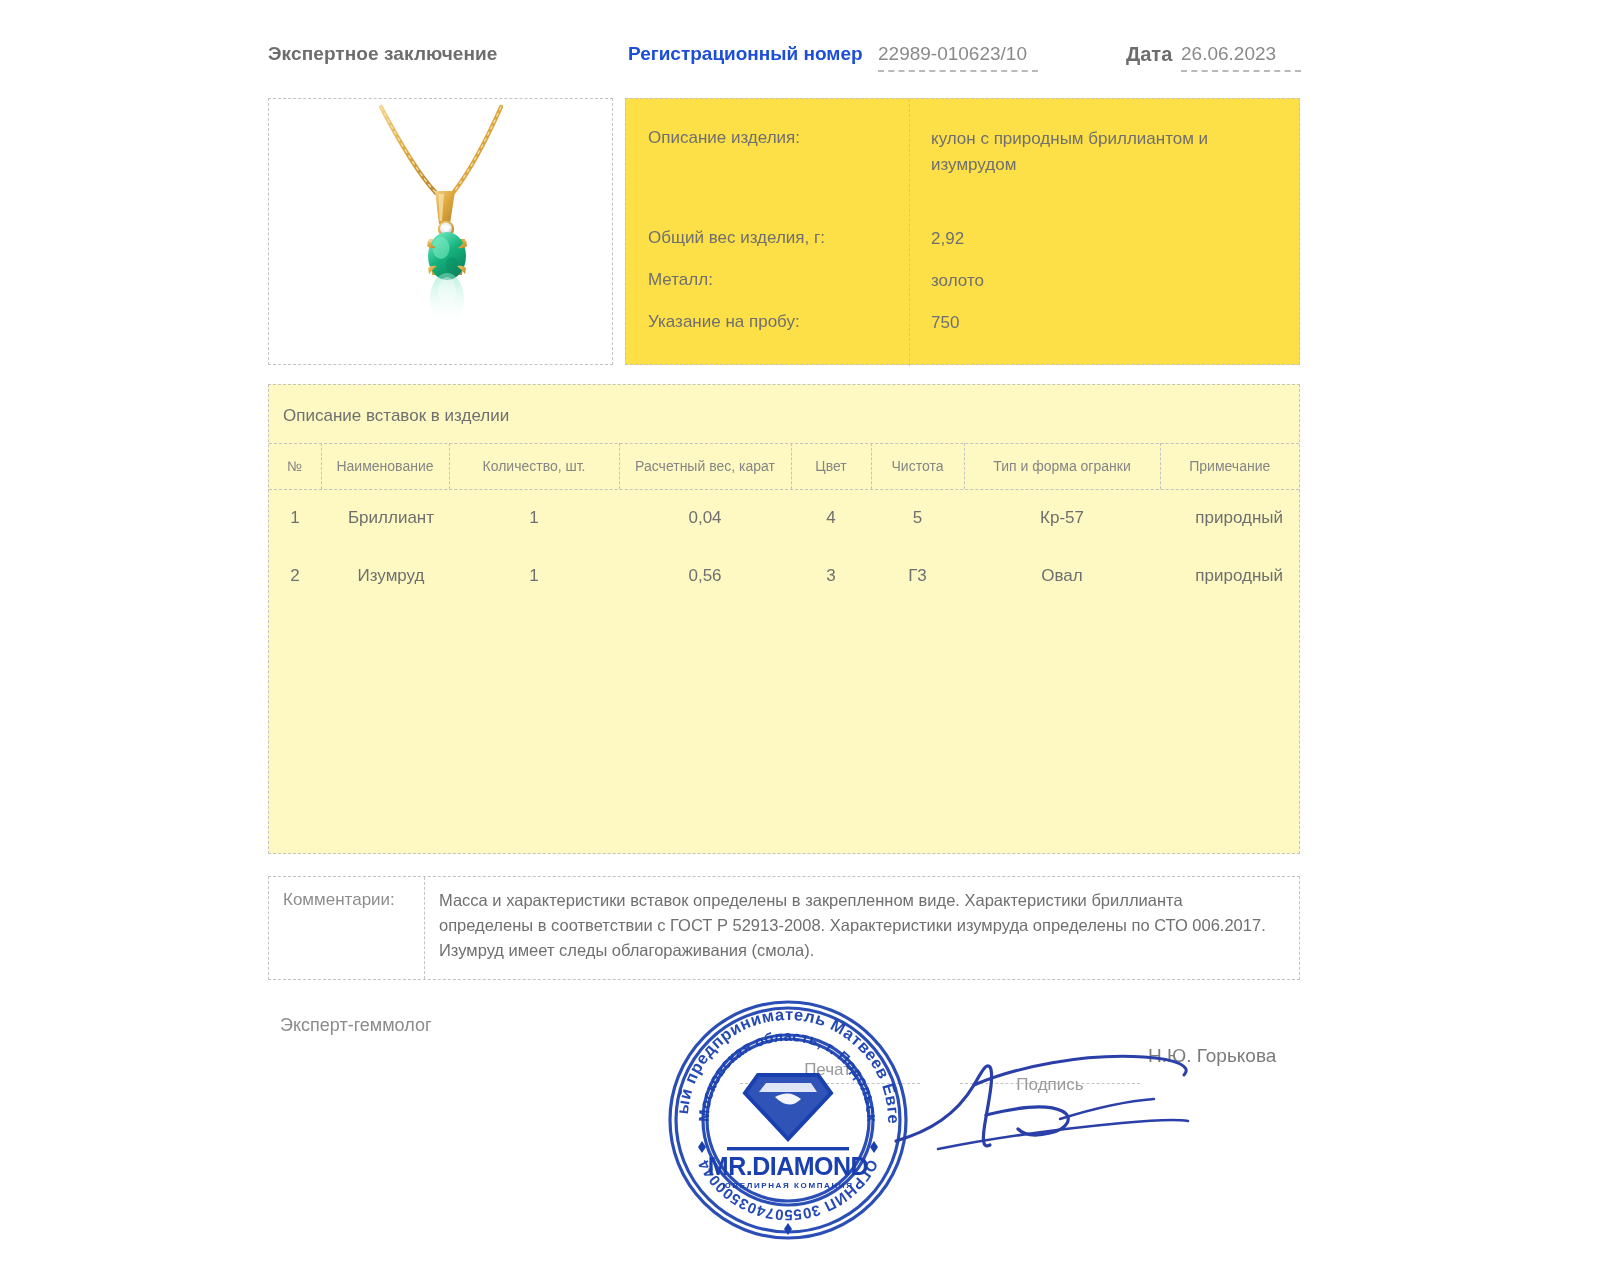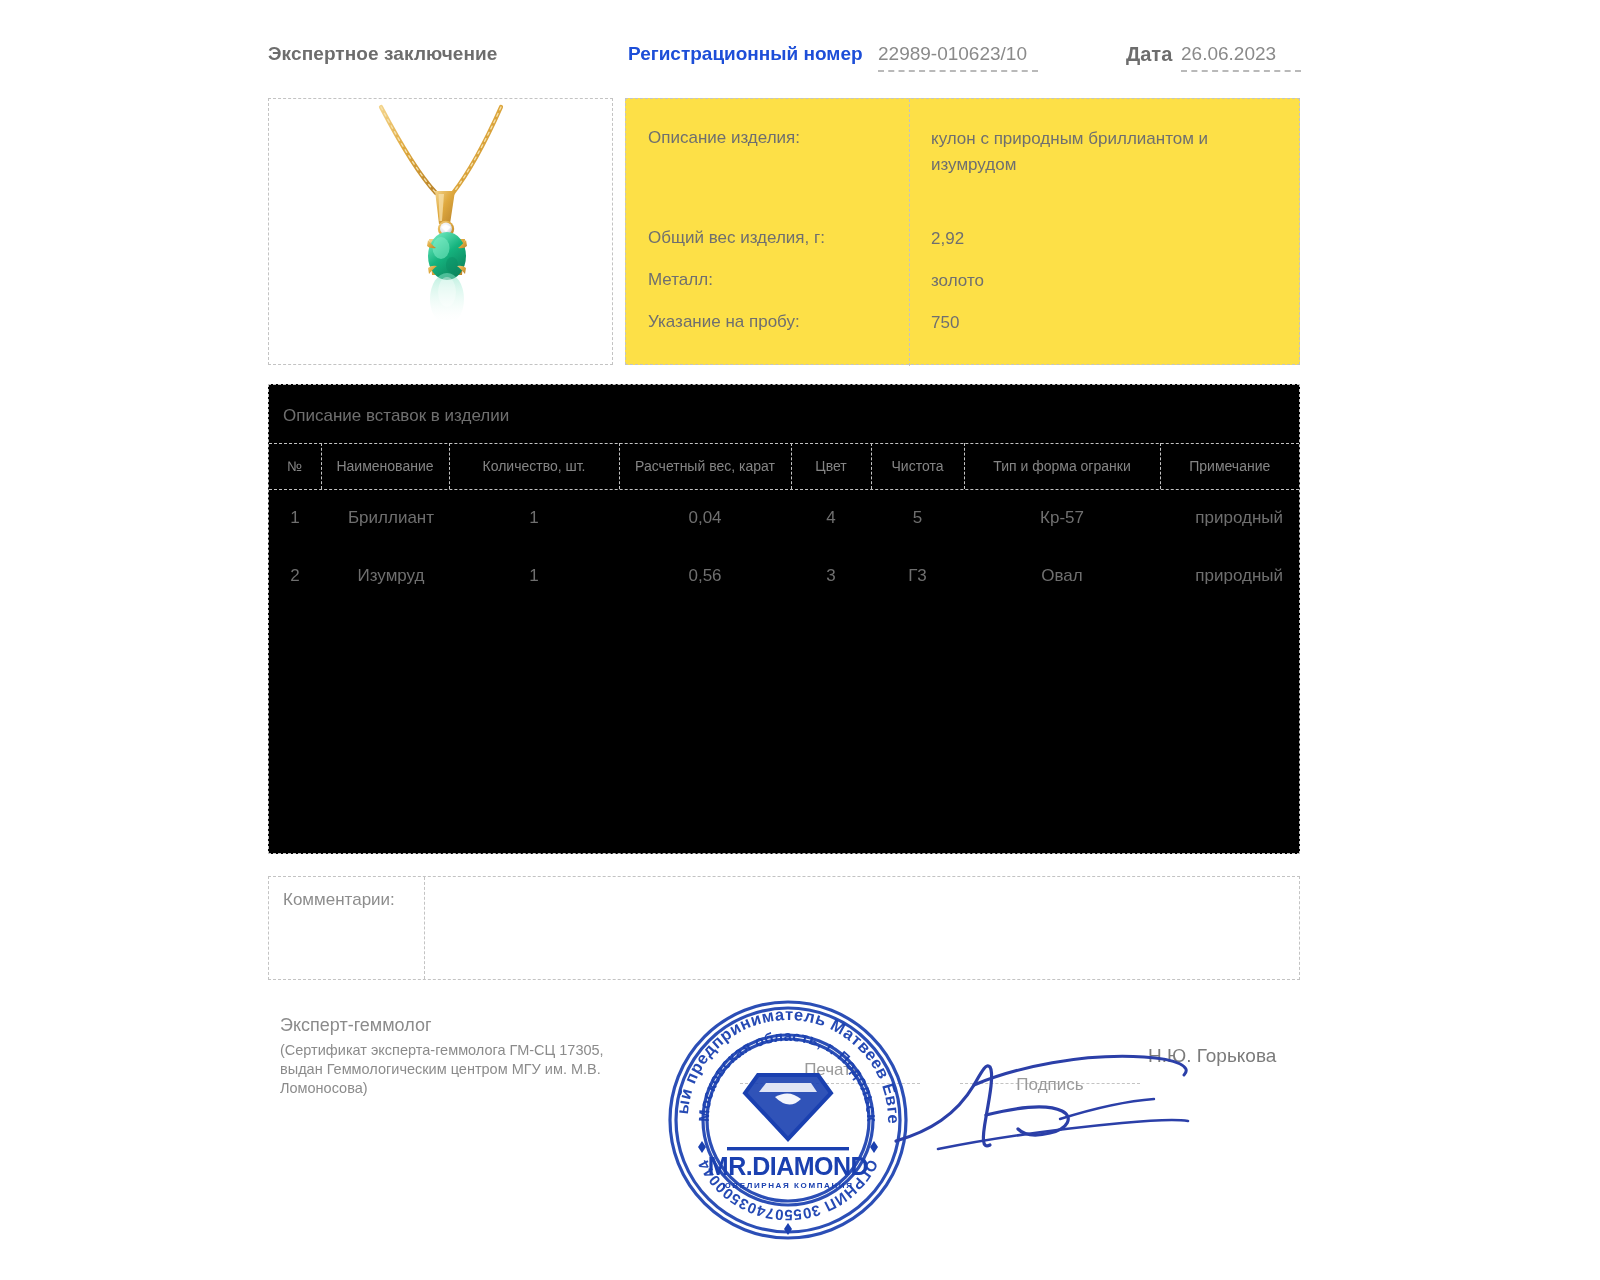--- a/index.html
+++ b/index.html
@@ -152,21 +152,21 @@
 
   
   .inserts-box {
     position: absolute;
     left: 0;
     top: 384px;
     width: 1032px;
     height: 470px;
     border: 1px dashed #c3c3c3;
     box-sizing: border-box;
-    background: #000000;
+    background: #fef9c3;
   }
   .inserts-title {
     position: absolute;
     left: 14px;
     top: 21px;
     font-size: 17px;
     color: #6f6f6f;
   }
   .thead-line {
     position: absolute;
@@ -474,25 +474,25 @@
           <td>Овал</td>
           <td class="note">природный</td>
         </tr>
       </tbody>
     </table>
   </div>
 
   <div class="comments-box">
     <div class="comments-label">Комментарии:</div>
     <div class="comments-divider"></div>
+    <div class="comments-text">Масса и характеристики вставок определены в закрепленном виде. Характеристики бриллианта определены в соответствии с ГОСТ Р 52913-2008. Характеристики изумруда определены по СТО 006.2017. Изумруд имеет следы облагораживания (смола).</div>
   </div>
 
   <div class="footer">
     <div class="expert-title">Эксперт-геммолог</div>
-    <div class="expert-sub">(Сертификат эксперта-геммолога ГМ-СЦ 17305, выдан Геммологическим центром МГУ им. М.В. Ломоносова)</div>
 
     <div class="seal-slot"></div>
     <div class="seal-label">Печать</div>
 
     <div class="sign-slot"></div>
     <div class="sign-label">Подпись</div>
 
     <div class="expert-name">Н.Ю. Горькова</div>
 
     <svg class="seal-img" viewBox="0 0 246 246">

